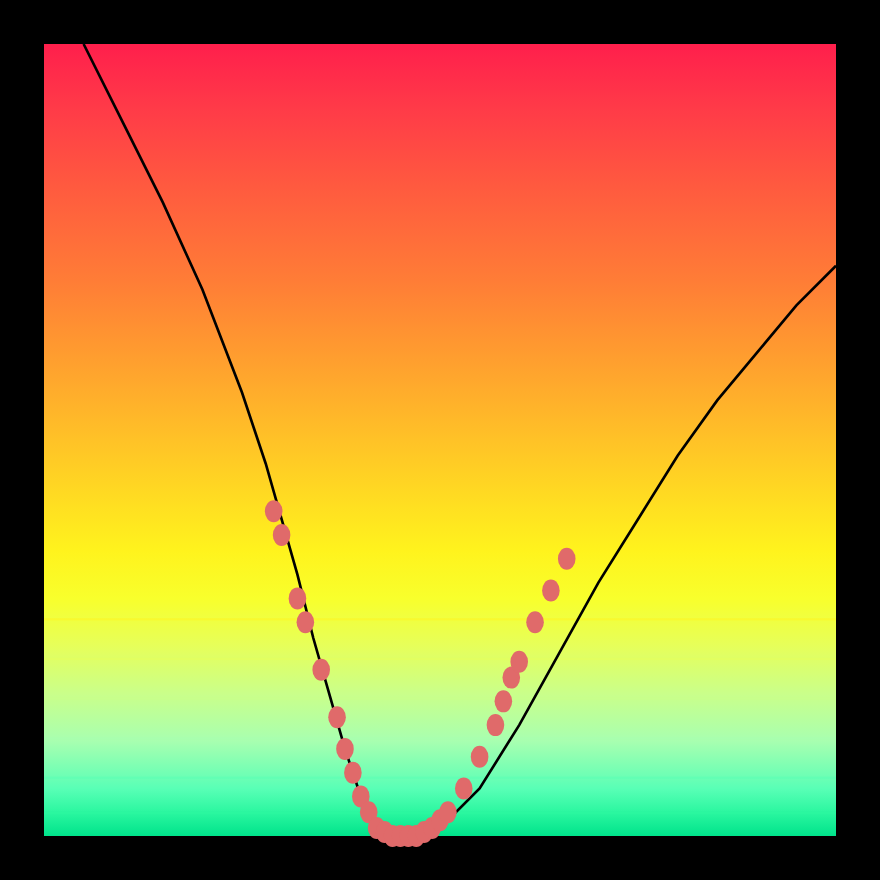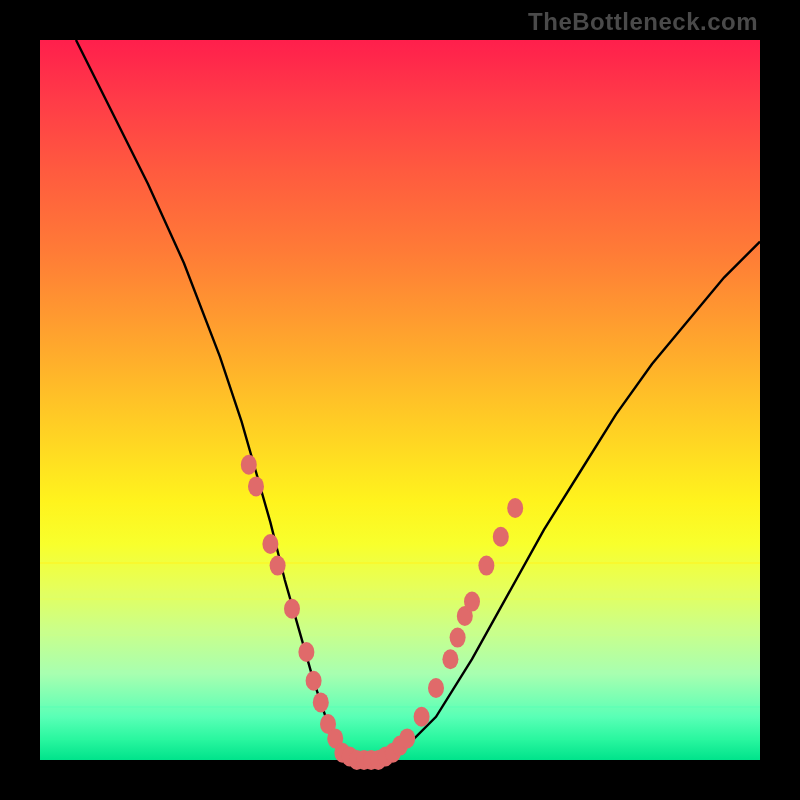--- a/index.html
+++ b/index.html
@@ -56,21 +56,20 @@
     top: 0;
     width: 720px;
     height: 720px;
     overflow: visible;
   }
 </style>
 </head>
 <body>
 
 <div class="wrap">
-  <div class="attribution">TheBottleneck.com</div>
 
   <div class="plot">
 
     <svg class="curve" viewBox="0 0 720 720">
       <g>
         <rect x="0" y="522" width="720" height="2" fill="#fff31d" opacity="0.5"></rect>
         <rect x="0" y="558" width="720" height="2" fill="#e6ff5a" opacity="0.5"></rect>
         <rect x="0" y="594" width="720" height="2" fill="#caff8a" opacity="0.5"></rect>
         <rect x="0" y="630" width="720" height="2" fill="#a8ffb0" opacity="0.5"></rect>
         <rect x="0" y="666" width="720" height="2" fill="#59ffb6" opacity="0.5"></rect>

